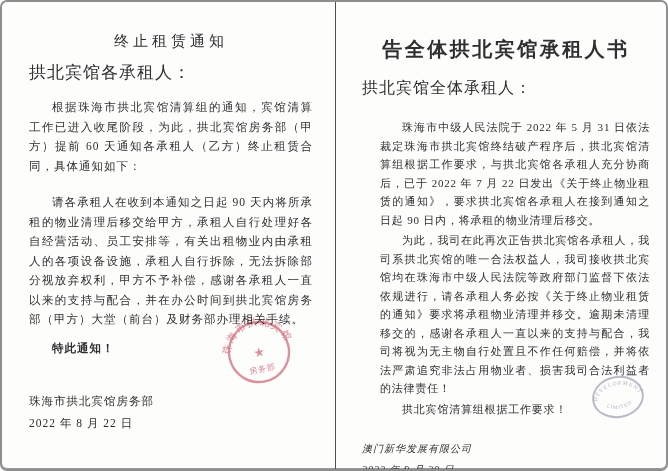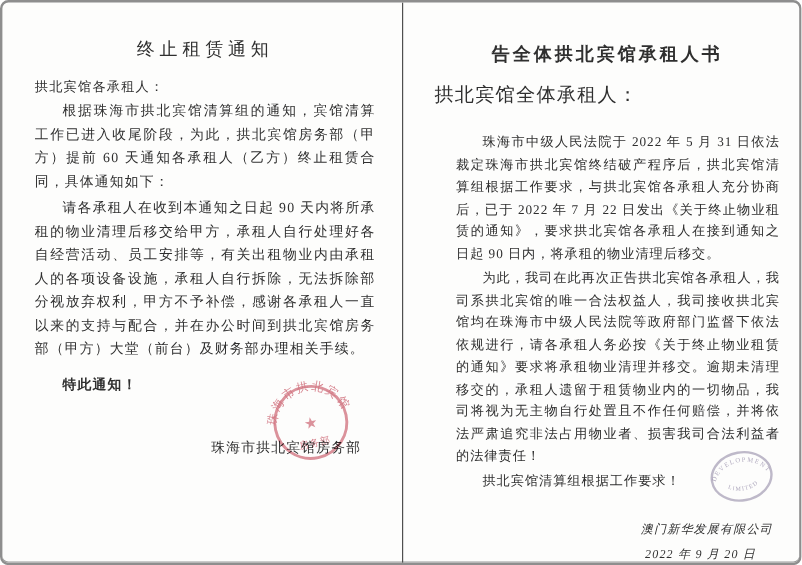--- a/index.html
+++ b/index.html
@@ -34,40 +34,40 @@
   .page-right{left:334px;width:334px;padding:34px 20px 0 26px;}
 
   .doc-title{
     text-align:center;color:var(--ink);
   }
   .doc-title.serif{
     font-size:15px;font-weight:400;letter-spacing:4px;
   }
   .doc-title.bold-sans{
     font-family:"Liberation Sans","DejaVu Sans",sans-serif;
-    font-size:15px;font-weight:bold;letter-spacing:2.5px;
+    font-size:20px;font-weight:bold;letter-spacing:2.5px;
   }
   .salutation{
-    font-size:11px;letter-spacing:1px;margin-top:14px;line-height:16px;
+    font-size:17px;letter-spacing:1px;margin-top:14px;line-height:16px;
   }
   .page-right .salutation{font-size:16px;margin-top:17px;}
   .para{
     text-indent:2em;text-align:justify;color:var(--ink);
   }
   .page-left .para{
-    font-size:11.5px;line-height:19.5px;letter-spacing:1px;margin-top:3px;
+    font-size:11.5px;line-height:19.5px;letter-spacing:1px;margin-top:17px;
   }
   .page-right .para{
     font-size:11px;line-height:18.5px;letter-spacing:0.8px;margin-top:2px;margin-left:18px;
   }
   .page-right .para.first{margin-top:22px;}
   .closing{
     font-size:11.5px;letter-spacing:1px;text-indent:2em;margin-top:11px;font-weight:bold;
   }
-  .sign-block{text-align:right;font-size:11.5px;letter-spacing:1px;}
+  .sign-block{text-align:left;font-size:11.5px;letter-spacing:1px;}
   .page-left .sign-block{margin-top:38px;padding-right:12px;}
   .page-right .sign-block{margin-top:24px;padding-right:6px;font-size:10px;font-style:italic;}
   .sign-date{margin-top:7px;padding-right:6px;}
   .page-right .sign-date{padding-right:14px;}
 
   .stamp{position:absolute;mix-blend-mode:multiply;pointer-events:none;}
   .stamp-round{
     left:215px;top:308px;width:84px;height:84px;
     transform:rotate(-12deg);opacity:0.85;
   }
@@ -87,38 +87,39 @@
   <div class="divider"></div>
 
   <div class="page page-left">
     <div class="doc-title serif">终止租赁通知</div>
     <div class="salutation">拱北宾馆各承租人：</div>
     <p class="para">根据珠海市拱北宾馆清算组的通知，宾馆清算工作已进入收尾阶段，为此，拱北宾馆房务部（甲方）提前 60 天通知各承租人（乙方）终止租赁合同，具体通知如下：</p>
     <p class="para">请各承租人在收到本通知之日起 90 天内将所承租的物业清理后移交给甲方，承租人自行处理好各自经营活动、员工安排等，有关出租物业内由承租人的各项设备设施，承租人自行拆除，无法拆除部分视放弃权利，甲方不予补偿，感谢各承租人一直以来的支持与配合，并在办公时间到拱北宾馆房务部（甲方）大堂（前台）及财务部办理相关手续。</p>
     <p class="closing">特此通知！</p>
     <div class="sign-block">
       <div class="sign-name">珠海市拱北宾馆房务部</div>
+      <div class="sign-date">2022 年 8 月 22 日</div>
     </div>
 
     <svg class="stamp stamp-round" viewBox="0 0 84 84" width="84" height="84" xmlns="http://www.w3.org/2000/svg">
       <circle cx="42" cy="42" r="30" fill="none" stroke-width="2.4" opacity="0.8"></circle>
       <path id="stampArcLeft" d="M 14,54 A 29.5,29.5 0 1 1 70,54" fill="none"></path>
       <text font-size="10" letter-spacing="1.5" opacity="0.9">
         <textPath href="#stampArcLeft" startOffset="50%" text-anchor="middle">珠海市拱北宾馆</textPath>
       </text>
       <text x="42" y="46" text-anchor="middle" font-size="11" opacity="0.8">★</text>
       <text x="42" y="62" text-anchor="middle" font-size="8" letter-spacing="1" opacity="0.9">房务部</text>
     </svg>
   </div>
 
   <div class="page page-right">
     <div class="doc-title bold-sans">告全体拱北宾馆承租人书</div>
     <div class="salutation">拱北宾馆全体承租人：</div>
     <p class="para first">珠海市中级人民法院于 2022 年 5 月 31 日依法裁定珠海市拱北宾馆终结破产程序后，拱北宾馆清算组根据工作要求，与拱北宾馆各承租人充分协商后，已于 2022 年 7 月 22 日发出《关于终止物业租赁的通知》，要求拱北宾馆各承租人在接到通知之日起 90 日内，将承租的物业清理后移交。</p>
-    <p class="para">为此，我司在此再次正告拱北宾馆各承租人，我司系拱北宾馆的唯一合法权益人，我司接收拱北宾馆均在珠海市中级人民法院等政府部门监督下依法依规进行，请各承租人务必按《关于终止物业租赁的通知》要求将承租物业清理并移交。逾期未清理移交的，承租人遗留于租赁物业内的一切物品，我司将视为无主物自行处置且不作任何赔偿，并将依法严肃追究非法占用物业者、损害我司合法利益者的法律责任！</p>
+    <p class="para">为此，我司在此再次正告拱北宾馆各承租人，我司系拱北宾馆的唯一合法权益人，我司接收拱北宾馆均在珠海市中级人民法院等政府部门监督下依法依规进行，请各承租人务必按《关于终止物业租赁的通知》要求将承租物业清理并移交。逾期未清理移交的，感谢各承租人一直以来的支持与配合，我司将视为无主物自行处置且不作任何赔偿，并将依法严肃追究非法占用物业者、损害我司合法利益者的法律责任！</p>
     <p class="para">拱北宾馆清算组根据工作要求！</p>
     <div class="sign-block">
       <div class="sign-name">澳门新华发展有限公司</div>
       <div class="sign-date">2022 年 9 月 20 日</div>
     </div>
 
     <svg class="stamp stamp-oval" viewBox="0 0 84 56" width="84" height="56" xmlns="http://www.w3.org/2000/svg">
       <ellipse cx="42" cy="28" rx="25" ry="20" fill="none" stroke-width="2" opacity="0.7"></ellipse>
       <path id="stampArcOvalTop" d="M 19,34 A 23,18 0 1 1 65,34" fill="none"></path>
       <path id="stampArcOvalBottom" d="M 25,31 A 18,13 0 0 0 59,31" fill="none"></path>

